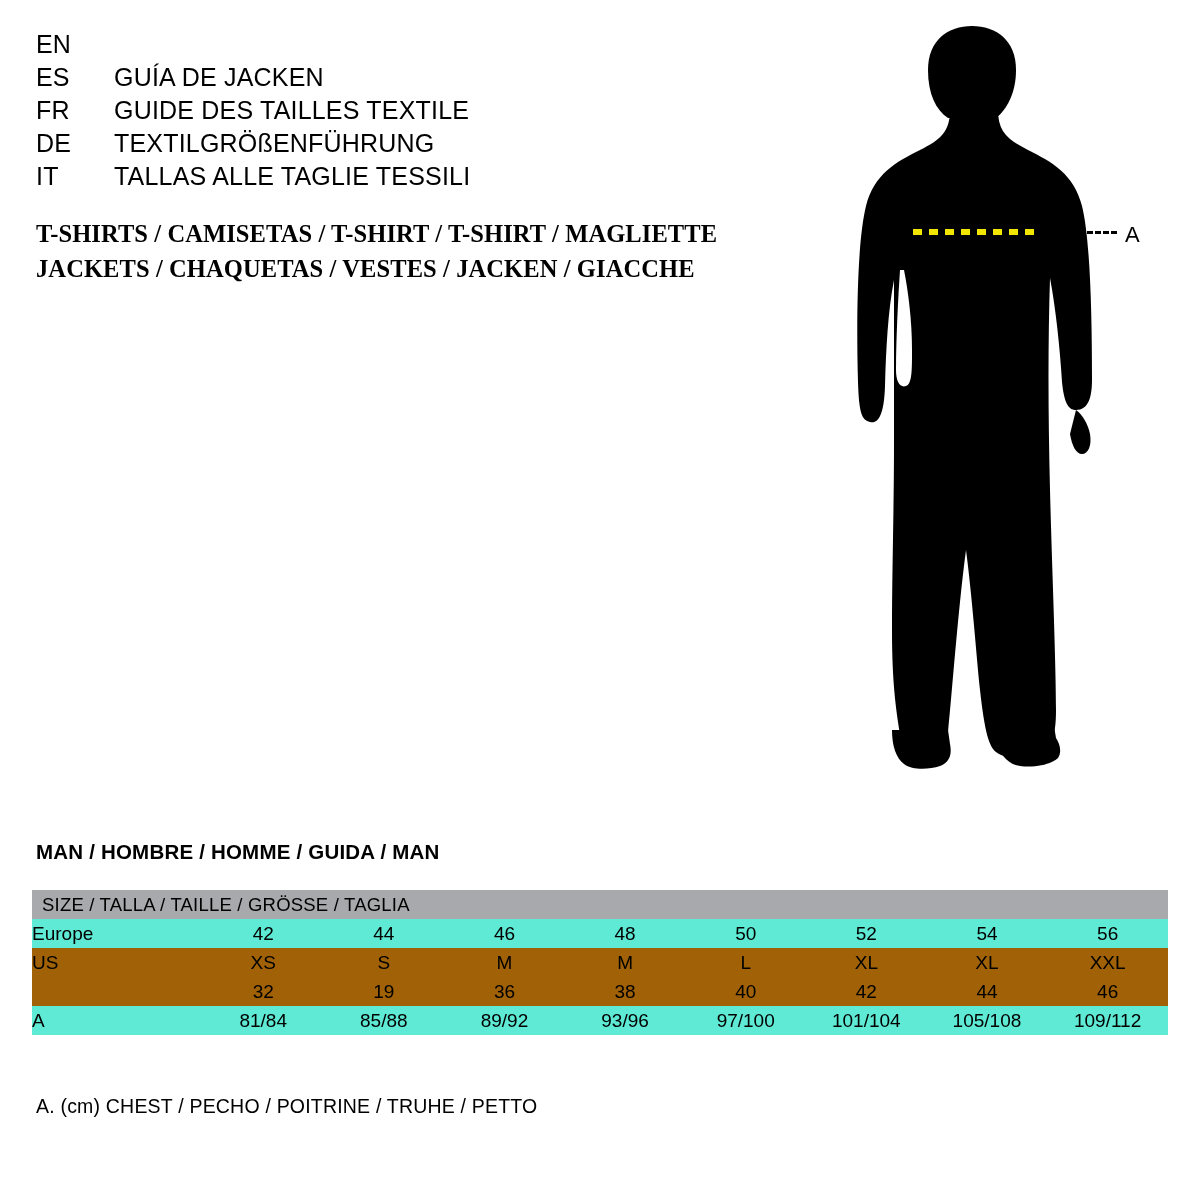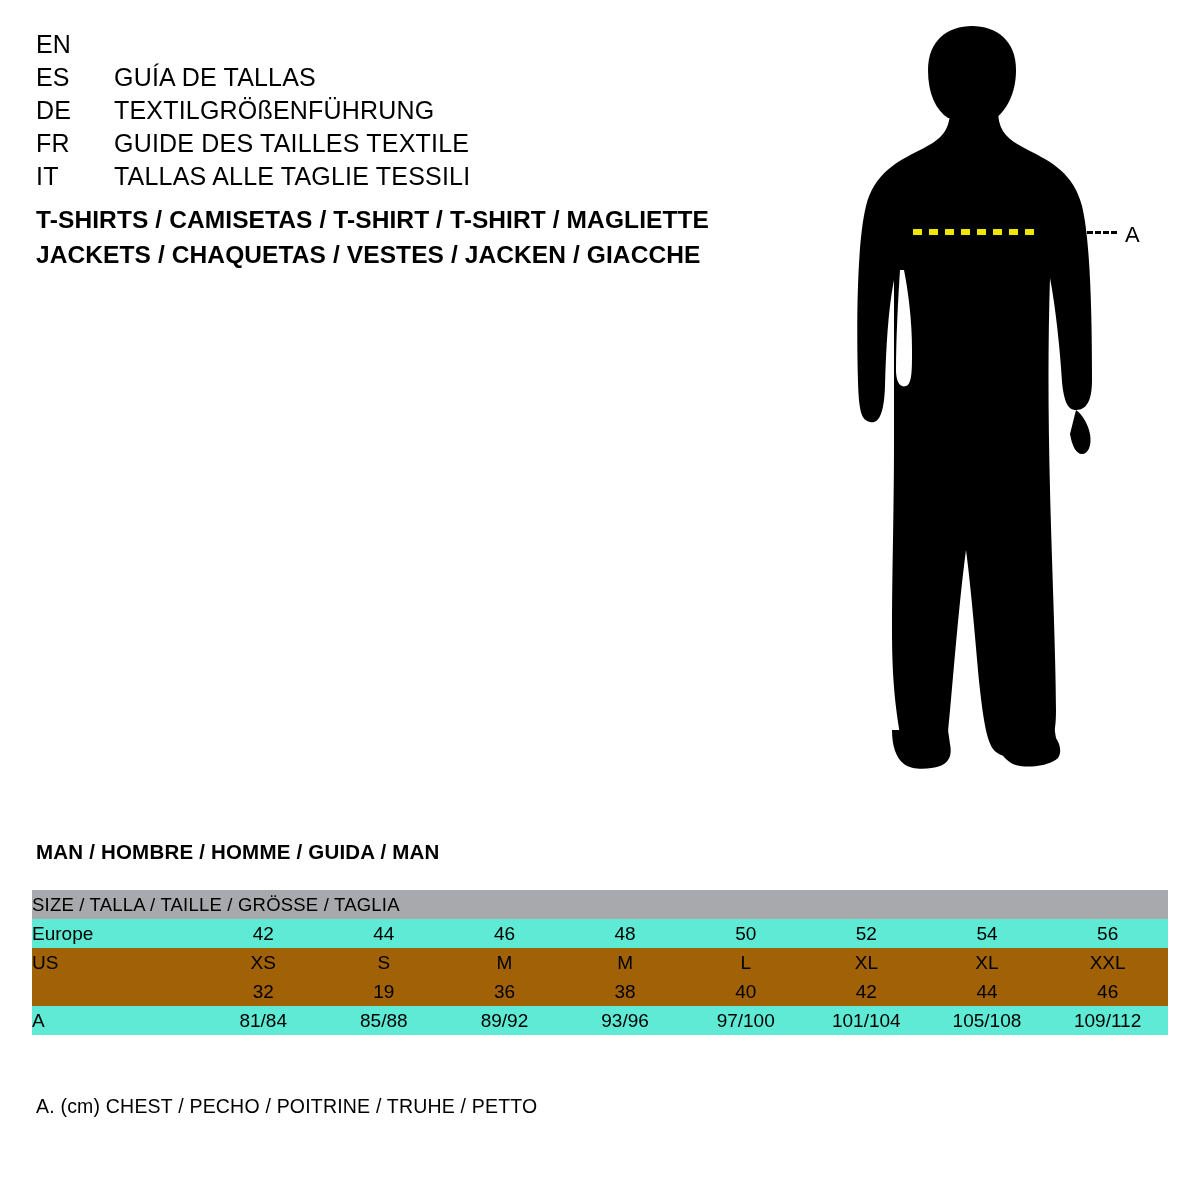--- a/index.html
+++ b/index.html
@@ -35,22 +35,23 @@
   }
   .lang-text {
     font-size: 25px;
     letter-spacing: 0.2px;
     white-space: nowrap;
   }
 
   .garment-block {
     position: absolute;
     left: 36px;
-    top: 202px;
+    top: 216px;
     width: 760px;
+    font-family: Liberation Serif, serif;
   }
   .garment-line {
     font-size: 24.5px;
     font-weight: bold;
     letter-spacing: 0.1px;
     line-height: 35px;
     white-space: nowrap;
   }
 
   
@@ -102,20 +103,21 @@
     padding: 0;
     height: 29px;
     vertical-align: middle;
   }
   tr.header-row {
     background: #a7a9ac;
   }
   tr.header-row td {
     font-size: 18.5px;
     letter-spacing: 0.2px;
+    padding-left: 10px;
   }
   tr.band-light {
     background: #a16207;
   }
   tr.band-white {
     background: #5eead4;
   }
   td.label-cell {
     padding-left: 10px;
     text-align: left;
@@ -136,29 +138,29 @@
 </style>
 </head>
 <body>
 
 <div class="lang-block">
   <div class="lang-row">
     <div class="lang-code">EN</div>
   </div>
   <div class="lang-row">
     <div class="lang-code">ES</div>
-    <div class="lang-text">GUÍA DE TALLAS</div>
+    <div class="lang-text">GUÍA DE JACKEN</div>
+  </div>
+  <div class="lang-row">
+    <div class="lang-code">FR</div>
+    <div class="lang-text">GUIDE DES TAILLES TEXTILE</div>
   </div>
   <div class="lang-row">
     <div class="lang-code">DE</div>
     <div class="lang-text">TEXTILGRÖßENFÜHRUNG</div>
-  </div>
-  <div class="lang-row">
-    <div class="lang-code">FR</div>
-    <div class="lang-text">GUIDE DES TAILLES TEXTILE</div>
   </div>
   <div class="lang-row">
     <div class="lang-code">IT</div>
     <div class="lang-text">TALLAS ALLE TAGLIE TESSILI</div>
   </div>
 </div>
 
 <div class="garment-block">
   <div class="garment-line">T-SHIRTS / CAMISETAS / T-SHIRT / T-SHIRT / MAGLIETTE</div>
   <div class="garment-line">JACKETS / CHAQUETAS / VESTES / JACKEN / GIACCHE</div>

